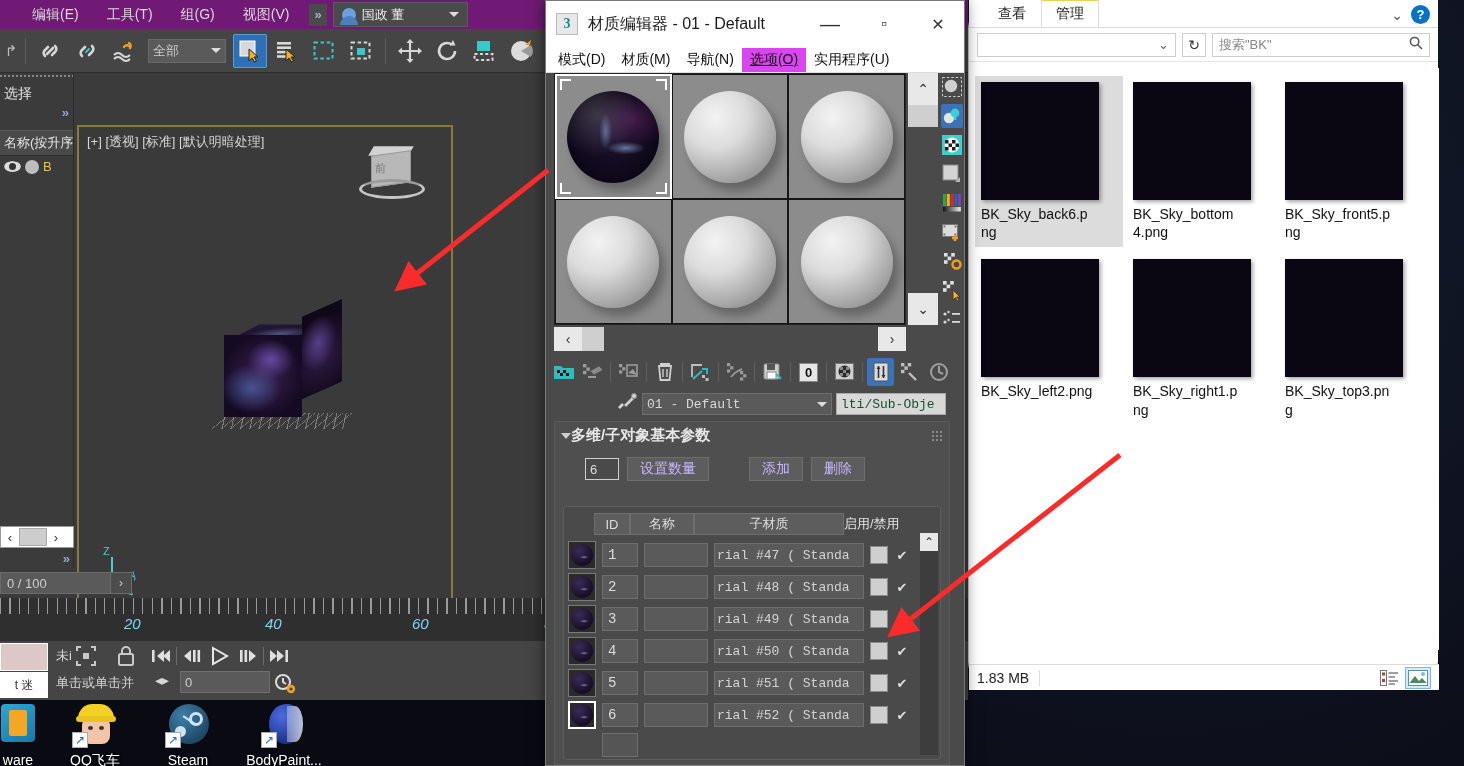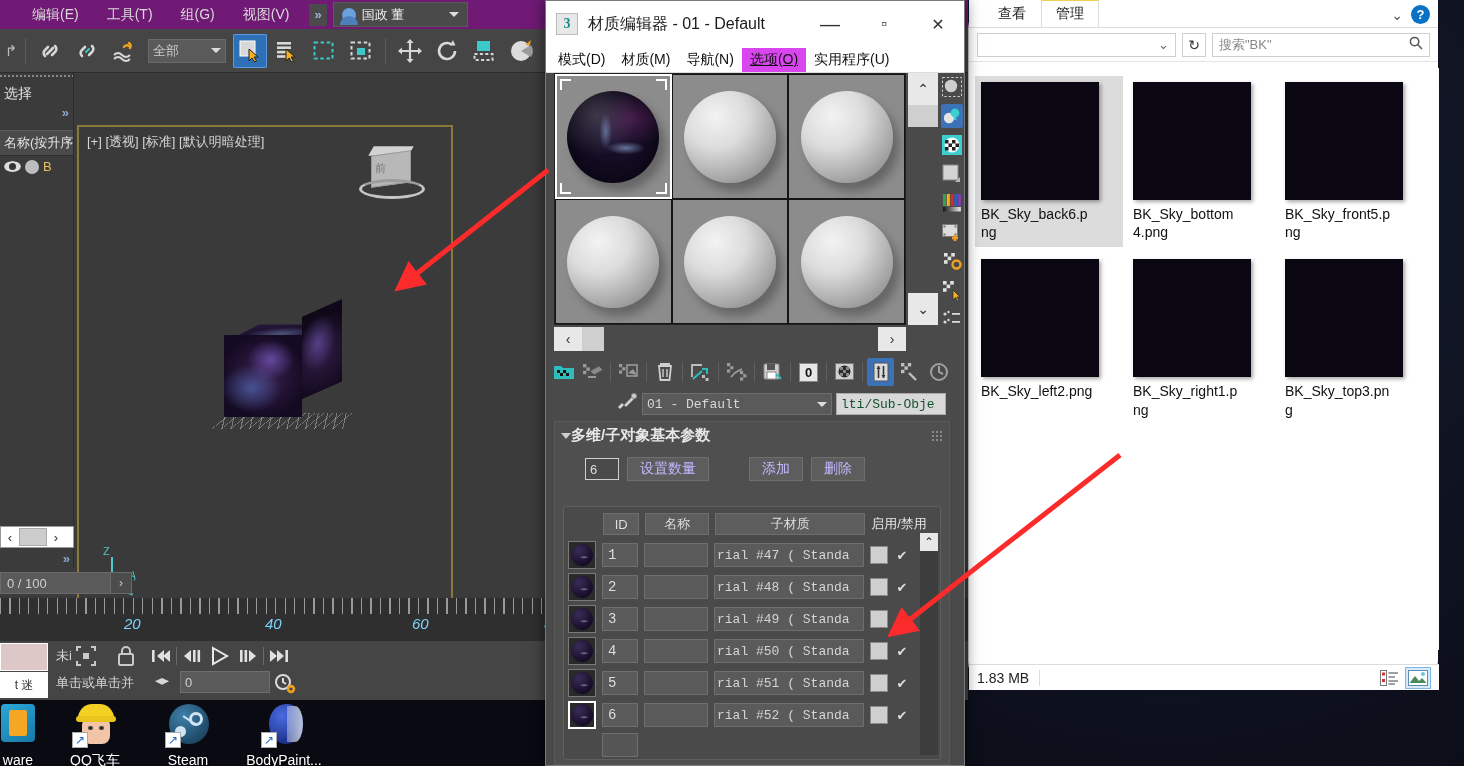--- a/index.html
+++ b/index.html
@@ -407,21 +407,21 @@
   .grip{margin-left:auto;width:12px;height:12px;
     background-image:radial-gradient(#8a8a8a 40%, transparent 41%);background-size:4px 4px;}
   .ro-row1{ display:flex;align-items:center;gap:8px;padding:8px 6px 8px 30px;}
   .count-field{ width:34px;height:22px;background:#4a4a4a;border:1px solid #cfcfcf;color:#ddd;font-size:13px;padding:0 4px;display:flex;align-items:center;}
   .ro-btn{ height:24px;background:#5d5d5d;border:1px solid #6e6e6e;color:#c4b5fd;font-size:14px;
     display:flex;align-items:center;justify-content:center;padding:0 12px;}
   .mtable{
     position:absolute;left:8px;top:84px;right:8px;bottom:4px;background:#4a4a4a;
     border:1px solid #5e5e5e;border-radius:3px;overflow:hidden;
   }
-  .mt-hdr{ display:flex;align-items:center;gap:6px;padding:6px 4px 4px 30px;justify-content:center;}
+  .mt-hdr{ display:flex;align-items:center;padding:6px 4px 4px 30px;}
   .hdr-cell{ background:#5d5d5d;border:1px solid #6e6e6e;color:#ddd;font-size:13px;
     display:flex;align-items:center;justify-content:center;height:22px;}
   .mrow{ display:flex;align-items:center;gap:6px;padding:2px 4px; }
   .m-swatch{ width:28px;height:28px;background:#2a2a2a;border:1px solid #7a7a7a;
     display:flex;align-items:center;justify-content:center;}
   .m-ball{ width:22px;height:22px;border-radius:50%;
     background:
       radial-gradient(ellipse 30% 10% at 60% 60%, rgba(170,200,255,.6), transparent 70%),
       radial-gradient(circle at 36% 30%, #3a2b55 0%, #140c24 75%), #110a1e;}
   .m-swatch.cur{ border:2px solid #fff; }

